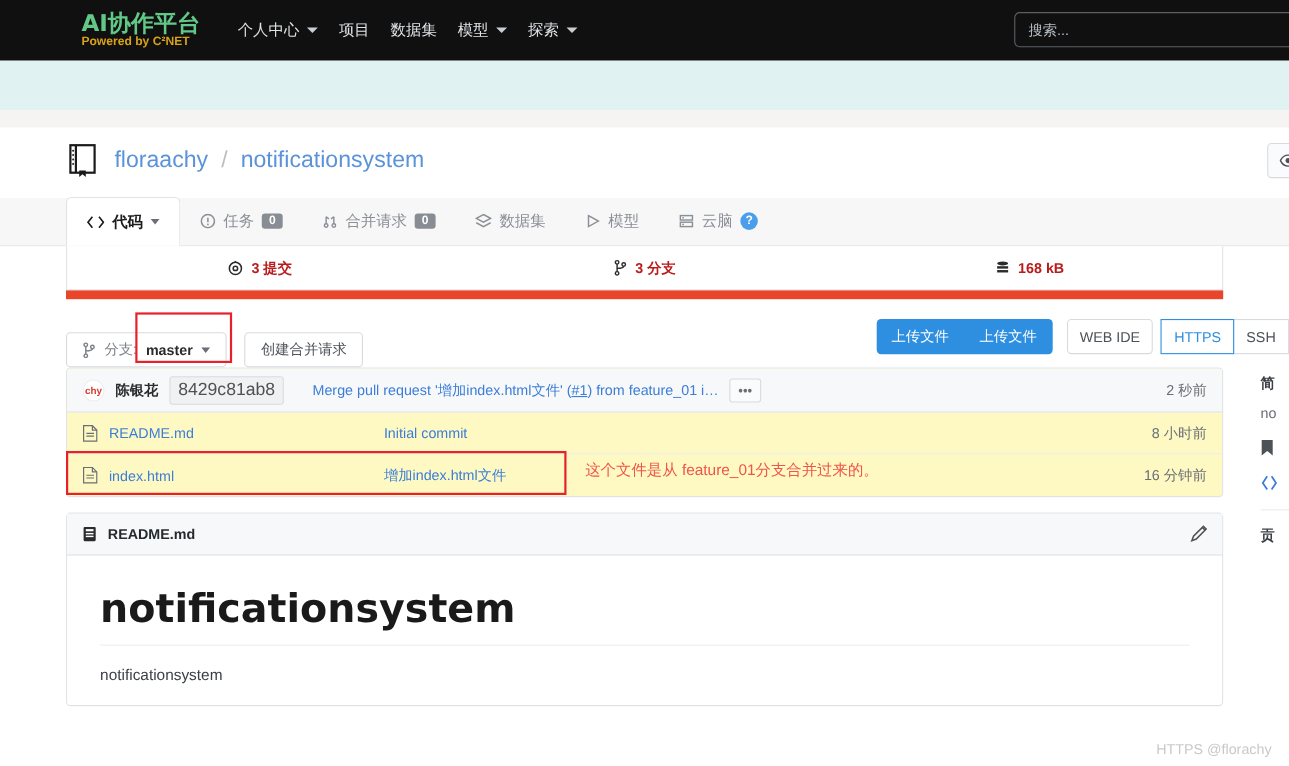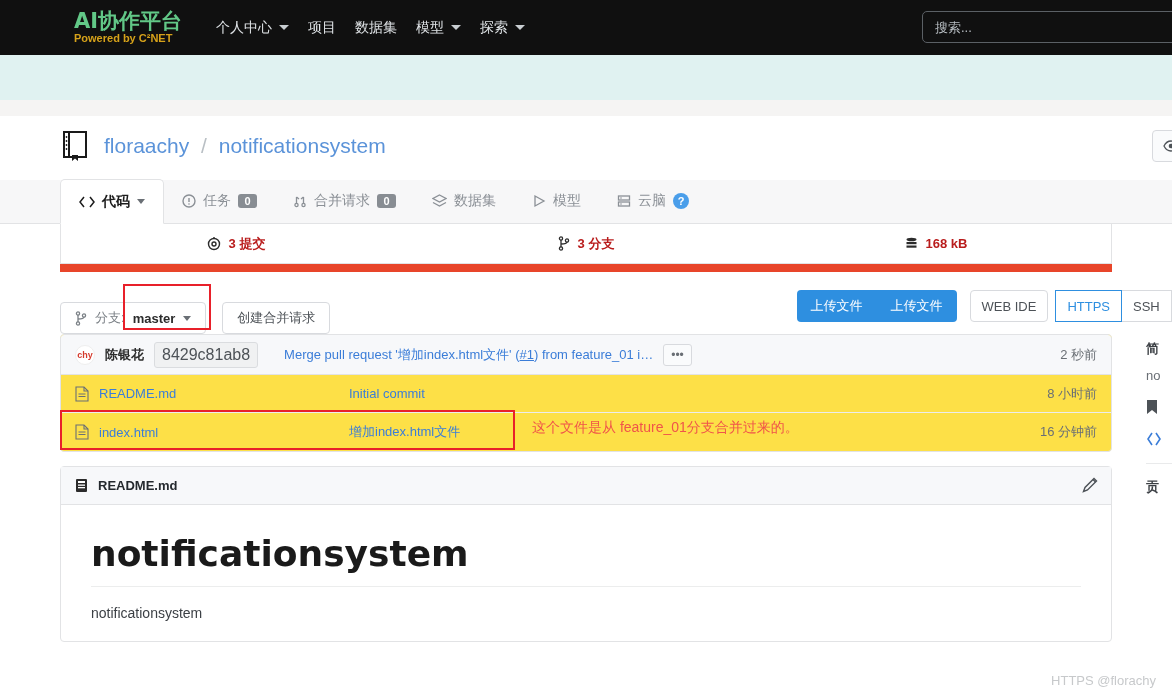--- a/index.html
+++ b/index.html
@@ -148,21 +148,21 @@
     font-size:13px; color:#4d5257; cursor:pointer; background:#fff;
   }
   .seg > div.std { border-radius:4px; margin-left:0; margin-right:8px; }
   .seg > div.active {
     border:1px solid #2e8fe0; color:#2e8fe0; z-index:2;
   }
 
   
   .files-wrap { padding:0 60px; position:relative; }
   .files {
-    border:1px solid #e2e3e5; border-radius:4px; background:#fde047;
+    border:1px solid #e2e3e5; border-radius:4px; background:#fef9c3;
     overflow:hidden;
   }
   .commit-row {
     display:flex; align-items:center; height:40px;
     background:#f7f8fa; border-bottom:1px solid #e2e3e5;
     padding:0 14px; gap:10px; font-size:13px;
   }
   .avatar {
     width:20px;height:20px;border-radius:50%;background:#fff;
     border:1px solid #eee; color:#d43b2e; font-size:9px; font-weight:bold;

